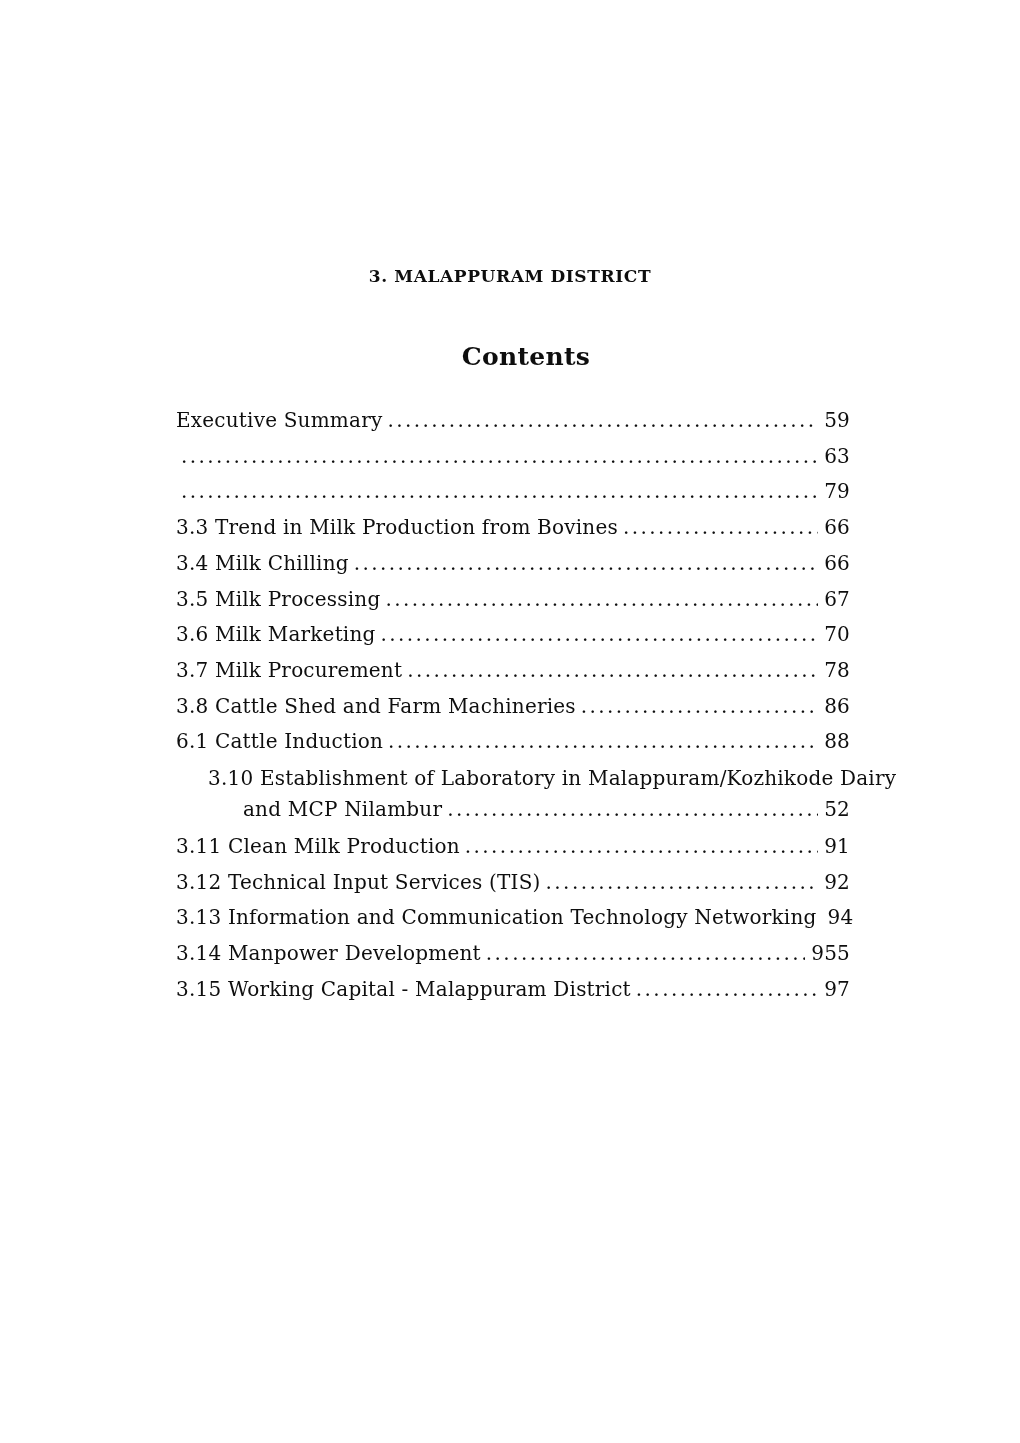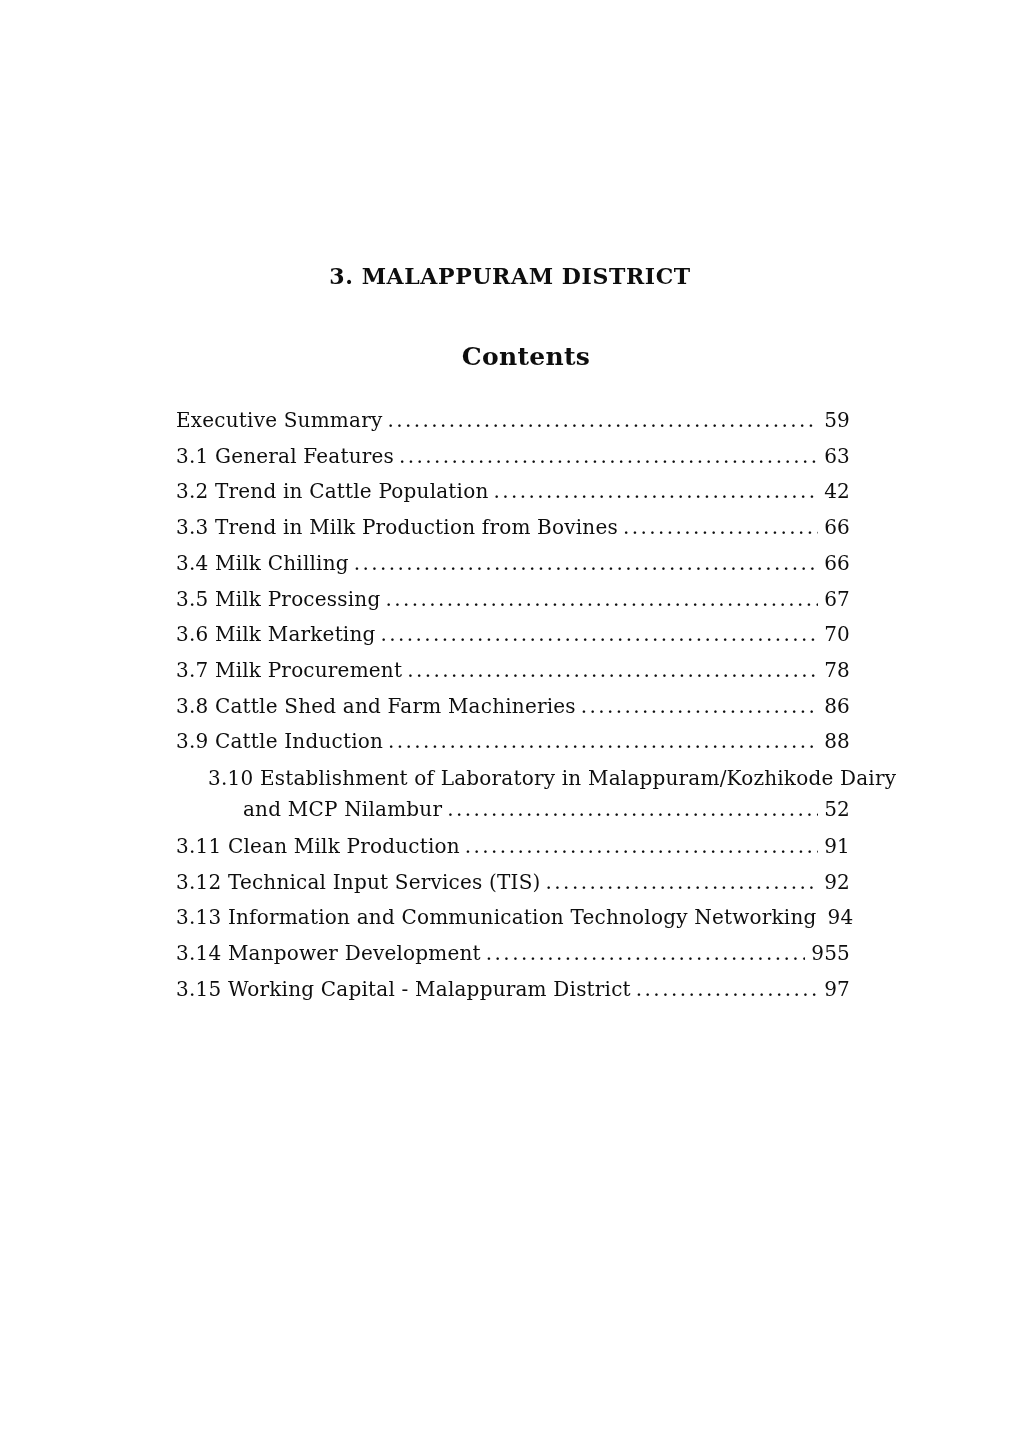--- a/index.html
+++ b/index.html
@@ -15,21 +15,21 @@
     color: #0e0e0e;
     font-family: "DejaVu Serif", "Liberation Serif", serif;
     overflow: hidden;
   }
   .doc-title {
     position: absolute;
     top: 260px;
     left: 0;
     width: 100%;
     text-align: center;
-    font-size: 22px;
+    font-size: 17px;
     font-weight: bold;
     letter-spacing: 0.6px;
     line-height: 32px;
     margin: 0;
   }
   .contents-heading {
     position: absolute;
     top: 342px;
     left: 16px;
     width: 100%;
@@ -89,30 +89,28 @@
   <div class="toc">
       <div class="toc-entry">
         <div class="toc-row">
           <span class="toc-label">Executive Summary</span>
           <span class="toc-leader">..........................................................................................................................................................................</span>
           <span class="toc-page">59</span>
         </div>
       </div>
       <div class="toc-entry">
         <div class="toc-row">
-          <span class="toc-label">3.1 General Features</span>
           <span class="toc-leader">..........................................................................................................................................................................</span>
           <span class="toc-page">63</span>
         </div>
       </div>
       <div class="toc-entry">
         <div class="toc-row">
-          <span class="toc-label">3.2 Trend in Cattle Population</span>
-          <span class="toc-leader">..........................................................................................................................................................................</span>
-          <span class="toc-page">42</span>
+          <span class="toc-leader">..........................................................................................................................................................................</span>
+          <span class="toc-page">79</span>
         </div>
       </div>
       <div class="toc-entry">
         <div class="toc-row">
           <span class="toc-label">3.3 Trend in Milk Production from Bovines</span>
           <span class="toc-leader">..........................................................................................................................................................................</span>
           <span class="toc-page">66</span>
         </div>
       </div>
       <div class="toc-entry">
@@ -145,21 +143,21 @@
       </div>
       <div class="toc-entry">
         <div class="toc-row">
           <span class="toc-label">3.8 Cattle Shed and Farm Machineries</span>
           <span class="toc-leader">..........................................................................................................................................................................</span>
           <span class="toc-page">86</span>
         </div>
       </div>
       <div class="toc-entry">
         <div class="toc-row">
-          <span class="toc-label">3.9 Cattle Induction</span>
+          <span class="toc-label">6.1 Cattle Induction</span>
           <span class="toc-leader">..........................................................................................................................................................................</span>
           <span class="toc-page">88</span>
         </div>
       </div>
       <div class="toc-entry two-line">
         <div class="toc-line1">3.10 Establishment of Laboratory in Malappuram/Kozhikode Dairy</div>
         <div class="toc-row">
           <span class="toc-label indent">and MCP Nilambur</span>
           <span class="toc-leader">..........................................................................................................................................................................</span>
           <span class="toc-page">52</span>

